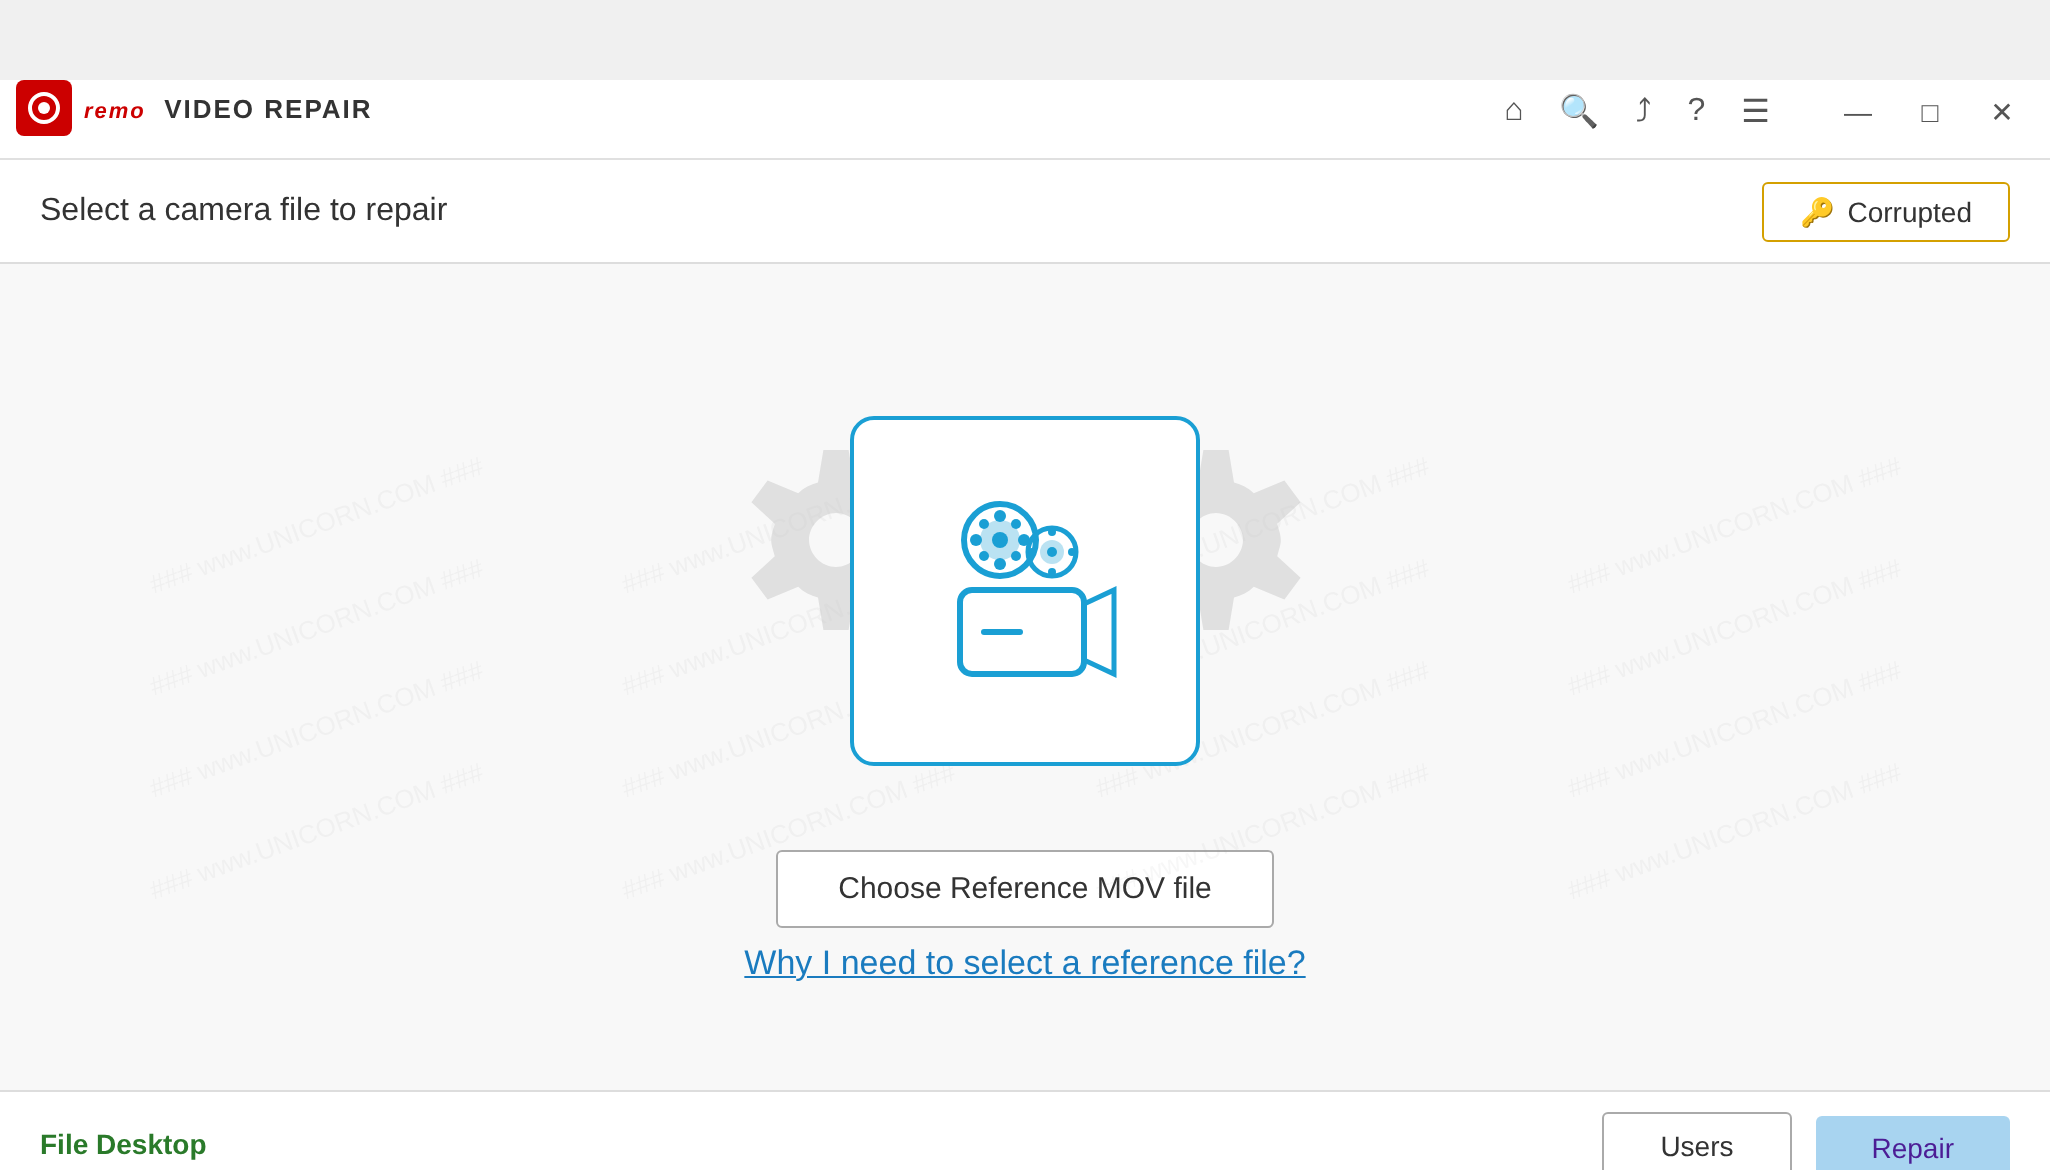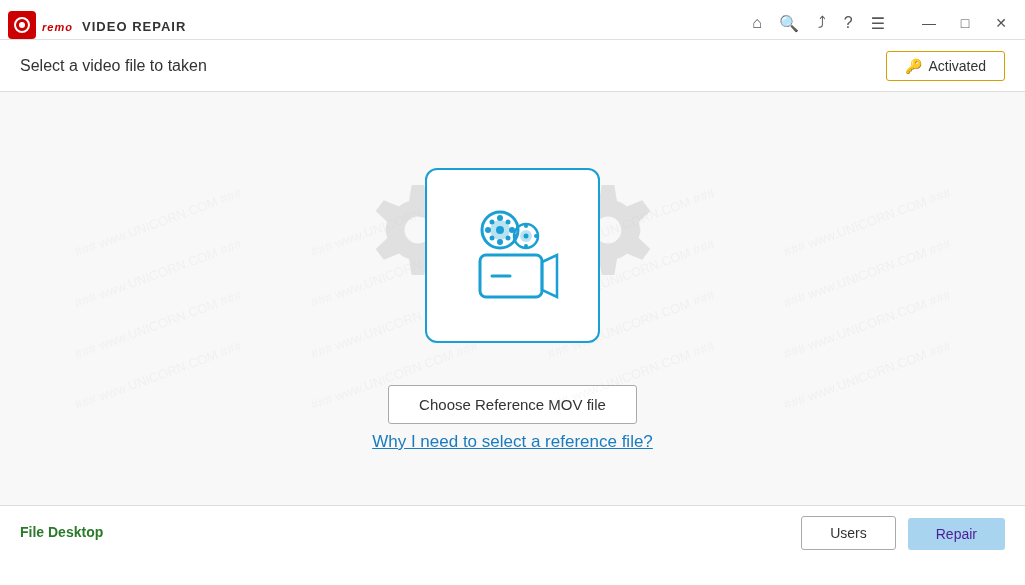--- a/index.html
+++ b/index.html
@@ -10,25 +10,26 @@
       background: #f0f0f0;
       overflow: hidden;
       position: relative;
     }
 
     
     .title-bar {
       background: #ffffff;
       height: 40px;
       display: flex;
-      align-items: flex-end;
+      align-items: flex-start;
       justify-content: space-between;
       padding: 0 8px;
       border-bottom: 1px solid #e0e0e0;
       user-select: none;
+      margin-top: 40px;
     }
     .title-bar-left {
       display: flex;
       align-items: center;
       gap: 8px;
     }
     .app-logo {
       display: flex;
       align-items: center;
       gap: 6px;
@@ -310,24 +311,24 @@
     <span class="title-icon">☰</span>
     <div class="window-controls">
       <div class="win-btn">—</div>
       <div class="win-btn">□</div>
       <div class="win-btn close">✕</div>
     </div>
   </div>
 </div>
 
 <div class="header-bar">
-  <span class="header-title">Select a video file to taken</span>
+  <span class="header-title">Select a camera file to repair</span>
   <button class="activated-btn">
     <span class="key-icon">🔑</span>
-    <span>Activated</span>
+    <span>Corrupted</span>
   </button>
 </div>
 
 <div class="main-content">
 
   <div class="watermark">
     <div class="watermark-row">
       <span class="watermark-text">### www.UNICORN.COM ###</span>
       <span class="watermark-text">### www.UNICORN.COM ###</span>
       <span class="watermark-text">### www.UNICORN.COM ###</span>

